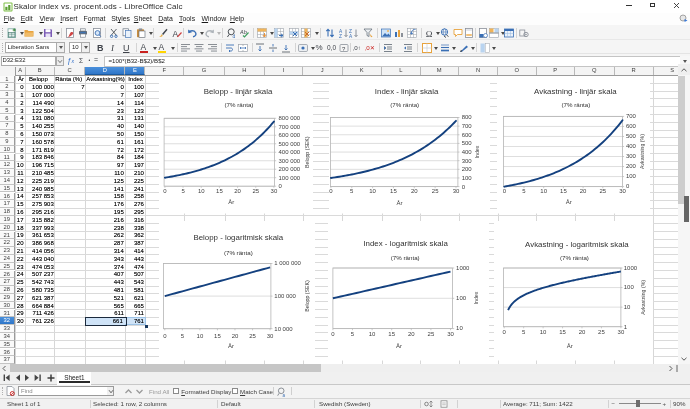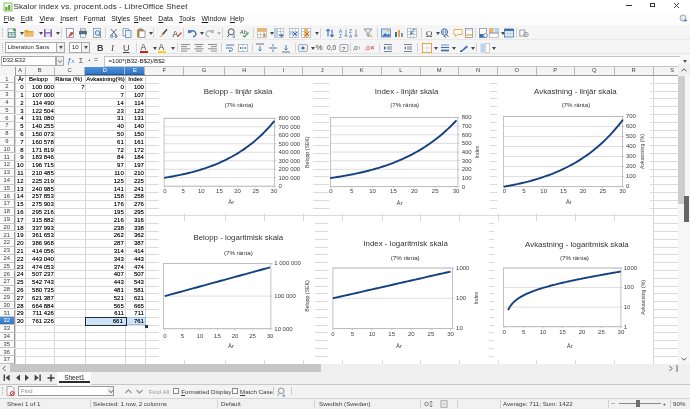--- a/index.html
+++ b/index.html
@@ -7,21 +7,21 @@
 .t { position:absolute; white-space:nowrap; }
 </style></head><body>
 
 <div class="abs" style="left:0px;top:0px;width:690px;height:13px;background:#ffffff;"></div>
 <svg class="abs" style="left:3px;top:2px" width="10" height="10" viewBox="0 0 10 10">
     <rect x="0.5" y="0.5" width="9" height="9" rx="1" fill="#7dbf45"></rect>
     <rect x="1.5" y="1.5" width="7" height="7" fill="#fff"></rect>
     <rect x="2.3" y="4.8" width="2.2" height="3.4" fill="#5b9e33"></rect>
     <rect x="5.2" y="3" width="2.2" height="5.2" fill="#5b9e33"></rect>
   </svg>
-<div class="t" style="left:13.5px;top:2.2px;font-size:8px;line-height:9.6px;color:#2b2b2b;letter-spacing:0.1px;">Skalor index vs. procent.ods - LibreOffice Sheet</div>
+<div class="t" style="left:13.5px;top:2.2px;font-size:8px;line-height:9.6px;color:#2b2b2b;letter-spacing:0.1px;">Skalor index vs. procent.ods - LibreOffice Calc</div>
 <div class="abs" style="left:626px;top:4.6px;width:5.5px;height:1.1px;background:#333;"></div>
 <div class="abs" style="left:650px;top:2.8px;width:4.6px;height:4.6px;border:1.1px solid #333;"></div>
 <svg class="abs" style="left:672.8px;top:2px" width="7" height="7" viewBox="0 0 7 7">
     <path d="M1 1 L6 6 M6 1 L1 6" stroke="#333" stroke-width="0.9"></path>
   </svg>
 <div class="abs" style="left:0px;top:13px;width:690px;height:12px;background:#fdfdfd;"></div>
 <div class="t" style="left:3.8px;top:15px;font-size:6.9px;line-height:8.28px;color:#1a1a1a;"><u>F</u>ile</div>
 <div class="t" style="left:20.7px;top:15px;font-size:6.9px;line-height:8.28px;color:#1a1a1a;"><u>E</u>dit</div>
 <div class="t" style="left:39.6px;top:15px;font-size:6.9px;line-height:8.28px;color:#1a1a1a;"><u>V</u>iew</div>
 <div class="t" style="left:60.3px;top:15px;font-size:6.9px;line-height:8.28px;color:#1a1a1a;"><u>I</u>nsert</div>

